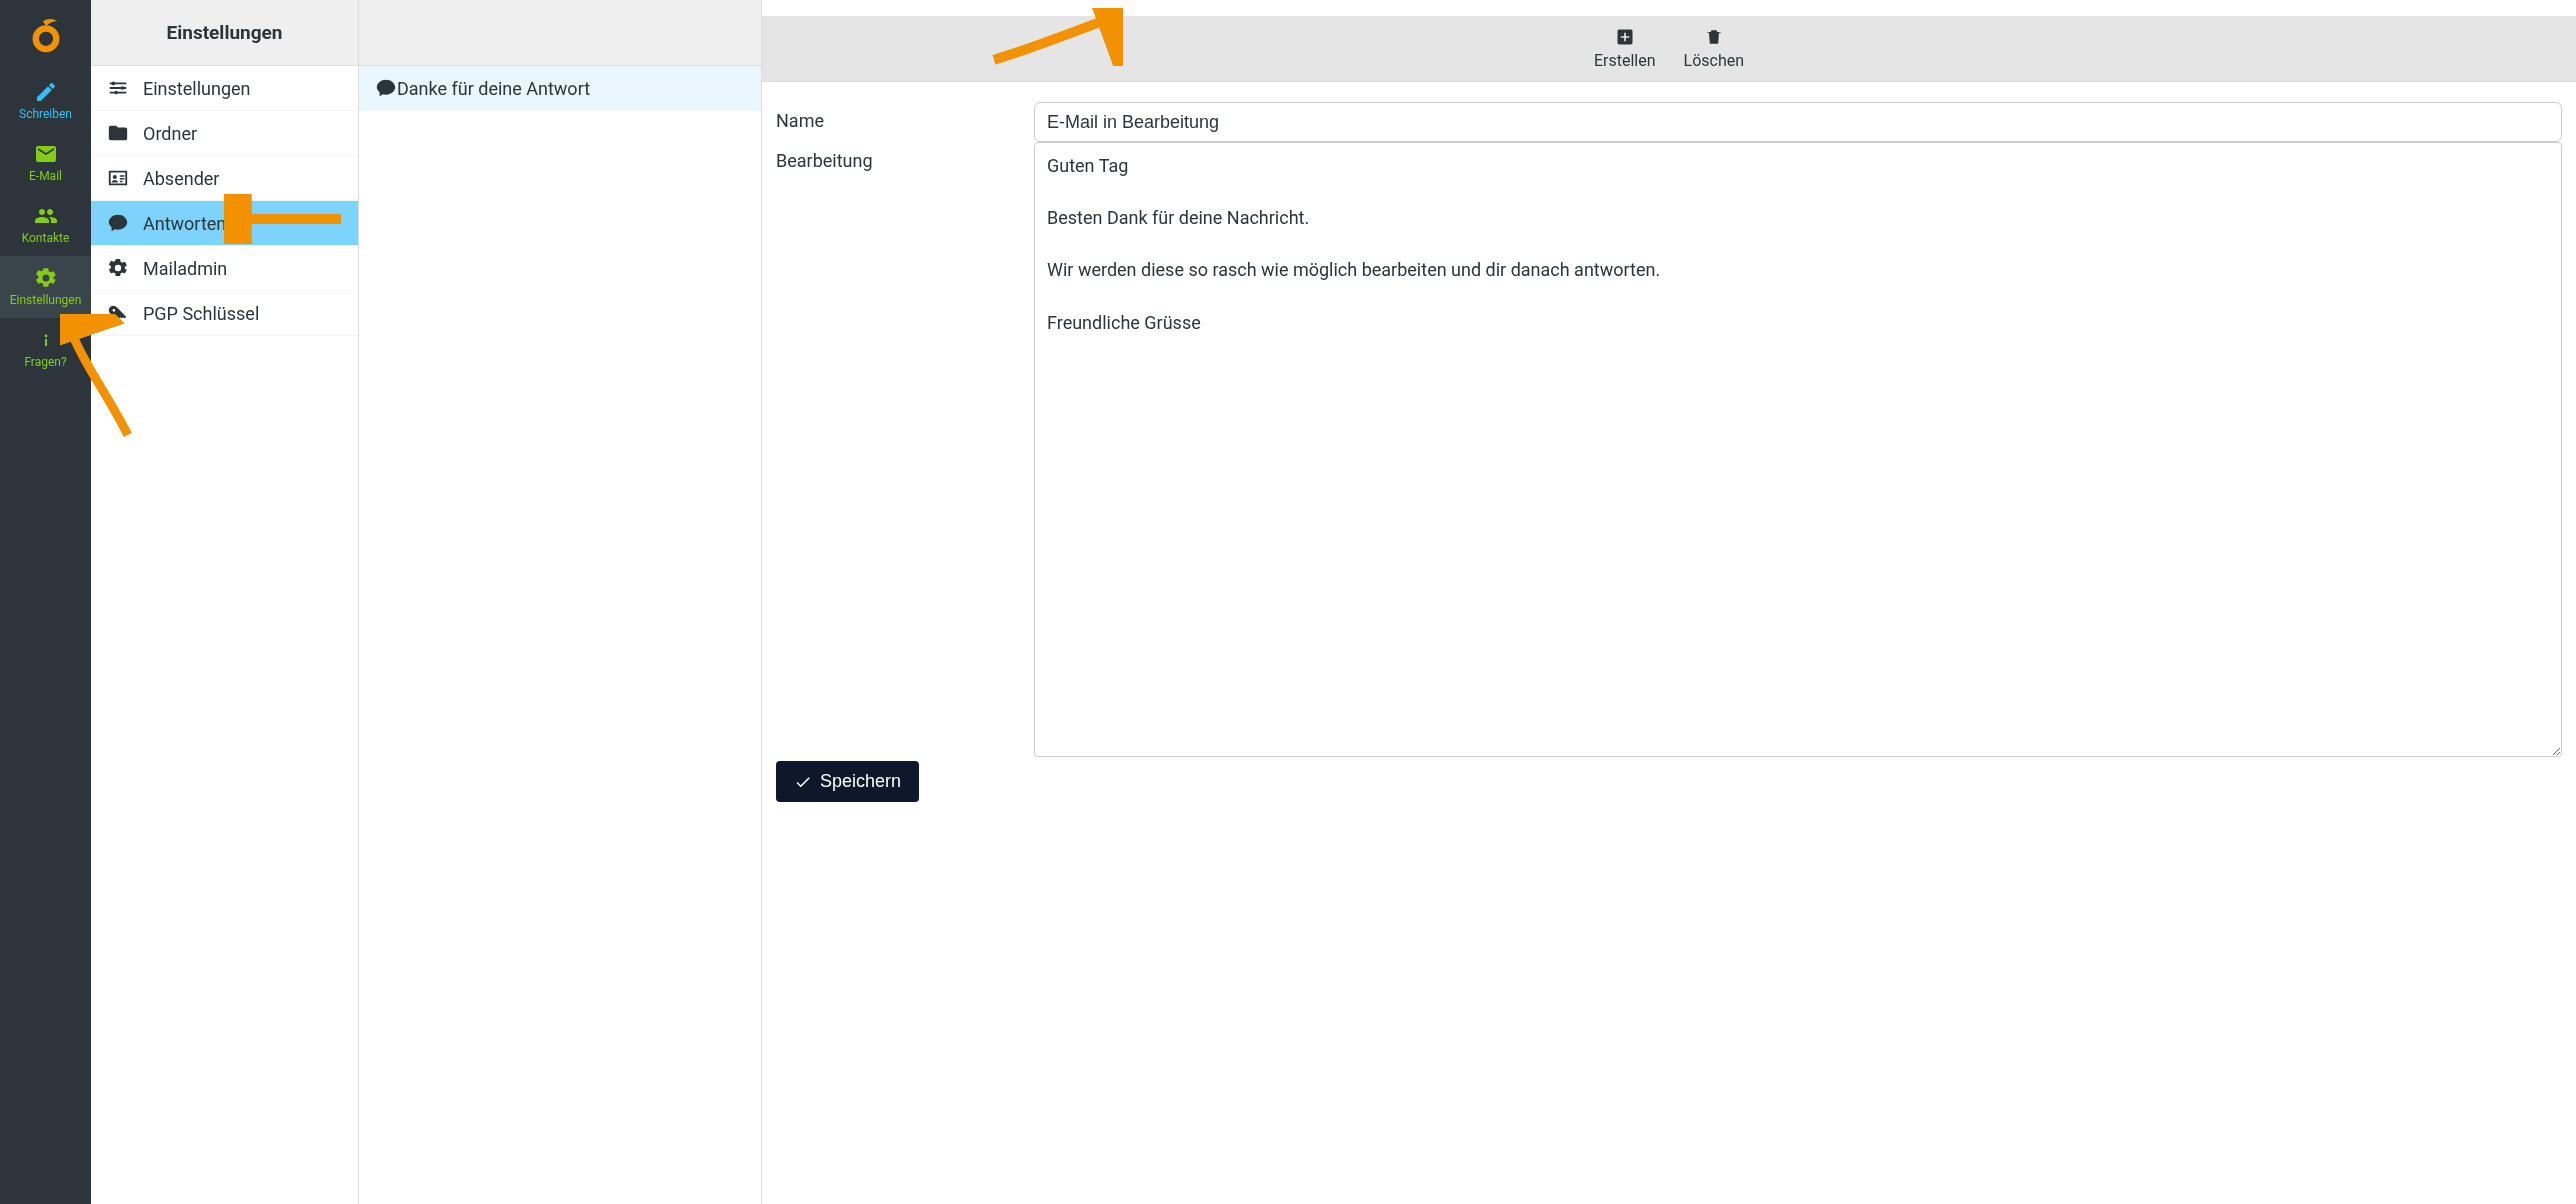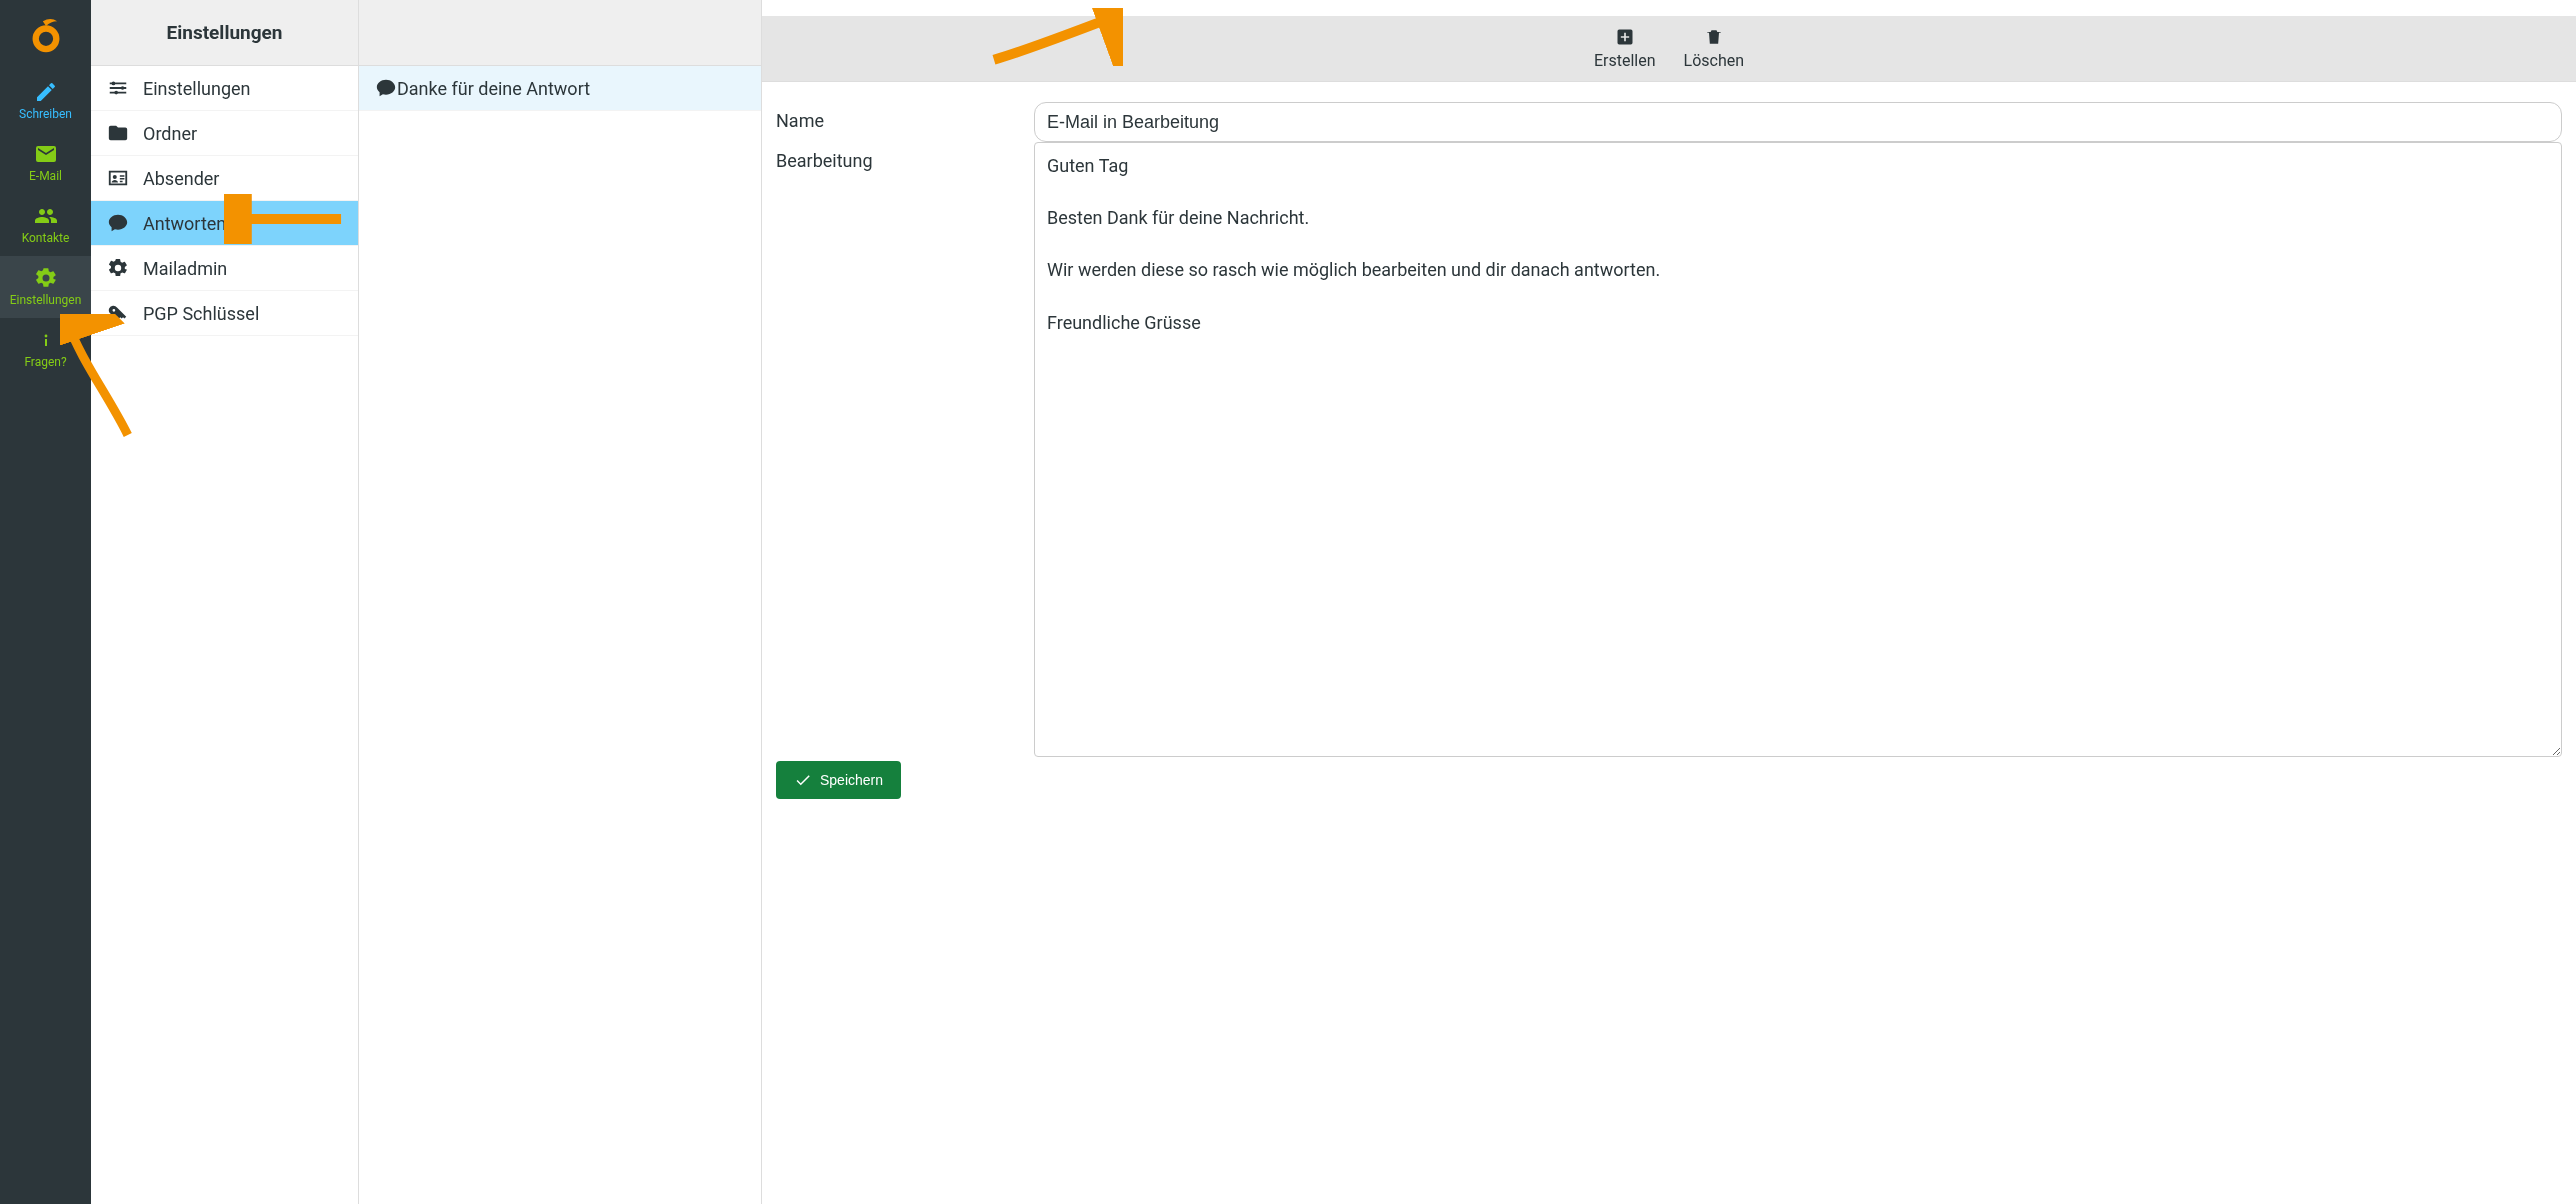--- a/index.html
+++ b/index.html
@@ -148,21 +148,21 @@
     width: 258px;
     flex-shrink: 0;
     font-size: 18px;
     padding-top: 8px;
   }
   .form-field { flex: 1; }
   .form-field input[type=text] {
     width: 100%;
     height: 40px;
     border: 1px solid #ccc;
-    border-radius: 12px;
+    border-radius: 6px;
     padding: 0 12px;
     font-size: 18px;
     color: #2c363a;
   }
   .form-field textarea {
     width: 100%;
     height: 615px;
     border: 1px solid #ccc;
     border-radius: 4px;
     padding: 10px 12px;
@@ -170,26 +170,26 @@
     color: #2c363a;
     resize: both;
     line-height: 1.45;
     font-family: inherit;
   }
   .save-row { padding-left: 0; }
   .btn-save {
     display: inline-flex;
     align-items: center;
     gap: 8px;
-    background: #15803d;
+    background: #0f172a;
     color: #fff;
     border: none;
     border-radius: 4px;
     padding: 10px 18px;
-    font-size: 14px;
+    font-size: 18px;
     cursor: pointer;
   }
   .btn-save svg { width: 18px; height: 18px; fill: #fff; }
 
   
   .arrow-svg { position: absolute; pointer-events: none; z-index: 50; }
 </style>
 </head>
 <body>
 

